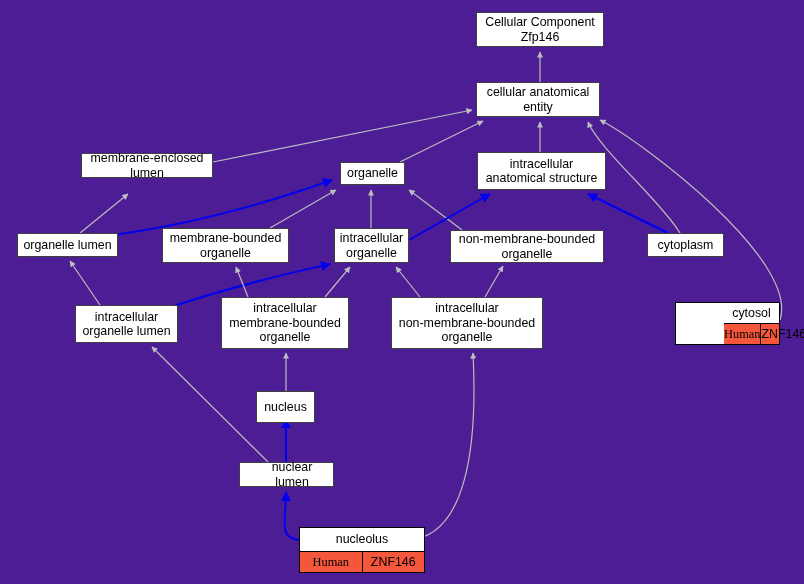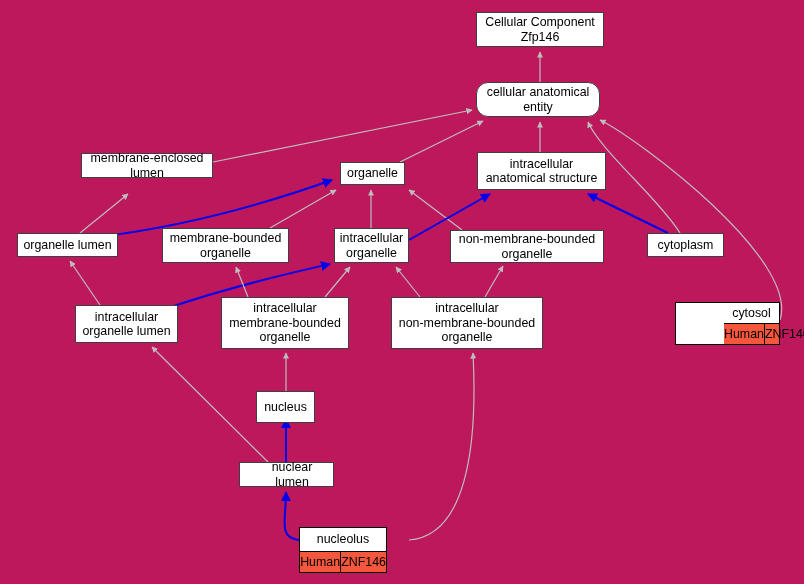--- a/index.html
+++ b/index.html
@@ -7,21 +7,21 @@
     padding: 0;
     background: #ffffff;
   }
   body {
     font-family: "Liberation Sans", sans-serif;
   }
   #canvas {
     position: relative;
     width: 804px;
     height: 584px;
-    background: #be185d;
+    background: #4c1d95;
     overflow: hidden;
   }
   #edge-layer {
     position: absolute;
     left: 0;
     top: 0;
     width: 804px;
     height: 584px;
     pointer-events: none;
   }
@@ -66,20 +66,21 @@
   .node.gene .genebar .cell {
     flex: 1 1 50%;
     display: flex;
     align-items: center;
     justify-content: center;
     font-size: 12.4px;
     color: #000000;
   }
   .node.gene .genebar .cell.left {
     border-right: 1.3px solid #000000;
+    font-family: Liberation Serif, serif;
   }
 </style>
 </head>
 <body>
 
 <div id="canvas">
 
   <svg id="edge-layer" viewBox="0 0 804 584" xmlns="http://www.w3.org/2000/svg">
     <defs>
       <marker id="arrow-isa" viewBox="0 0 10 10" refX="9" refY="5" markerWidth="5.2" markerHeight="5.2" orient="auto-start-reverse">
@@ -113,21 +114,21 @@
         <path d="M 286,462 L 286,419" fill="none" stroke="#0000ee" stroke-width="2" marker-end="url(#arrow-hl)"></path>
         <path d="M 268,462 L 152,347" fill="none" stroke="#bdbdbd" stroke-width="1.2" marker-end="url(#arrow-isa)"></path>
         <path d="M 299,540 C 278,538 286,520 286,492" fill="none" stroke="#0000ee" stroke-width="2" marker-end="url(#arrow-hl)"></path>
         <path d="M 409,540 C 465,536 478,450 473,353" fill="none" stroke="#bdbdbd" stroke-width="1.2" marker-end="url(#arrow-isa)"></path>
       </g>
   </svg>
 
   <div id="nodes-group">
       <div class="node" style="left: 476px; top: 12px; width: 128px; height: 35px;"><div class="title">Cellular Component
 Zfp146</div></div>
-      <div class="node" style="left: 476px; top: 82px; width: 124px; height: 35px; border-radius: 12px;"><div class="title">cellular anatomical
+      <div class="node" style="left: 476px; top: 82px; width: 124px; height: 35px;"><div class="title">cellular anatomical
 entity</div></div>
       <div class="node" style="left: 81px; top: 153px; width: 132px; height: 25px;"><div class="title">membrane-enclosed
 lumen</div></div>
       <div class="node" style="left: 340px; top: 162px; width: 65px; height: 23px;"><div class="title">organelle</div></div>
       <div class="node" style="left: 477px; top: 152px; width: 129px; height: 38px;"><div class="title">intracellular
 anatomical structure</div></div>
       <div class="node" style="left: 17px; top: 233px; width: 101px; height: 24px;"><div class="title">organelle lumen</div></div>
       <div class="node" style="left: 162px; top: 228px; width: 127px; height: 35px;"><div class="title">membrane-bounded
 organelle</div></div>
       <div class="node" style="left: 334px; top: 228px; width: 75px; height: 35px;"><div class="title">intracellular
@@ -139,16 +140,16 @@
 organelle lumen</div></div>
       <div class="node" style="left: 221px; top: 297px; width: 128px; height: 52px;"><div class="title">intracellular
 membrane-bounded
 organelle</div></div>
       <div class="node" style="left: 391px; top: 297px; width: 152px; height: 52px;"><div class="title">intracellular
 non-membrane-bounded
 organelle</div></div>
       <div class="node" style="left: 256px; top: 391px; width: 59px; height: 32px;"><div class="title">nucleus</div></div>
       <div class="node" style="left: 239px; top: 462px; width: 95px; height: 25px; padding-left: 11px;"><div class="title">nuclear lumen</div></div>
       <div class="node gene" style="left: 675px; top: 302px; width: 105px; height: 43px; padding-left: 48px;"><div class="title">cytosol</div><div class="genebar" style="background: rgb(244, 87, 59);"><div class="cell left">Human</div><div class="cell right">ZNF146</div></div></div>
-      <div class="node gene" style="left: 299px; top: 527px; width: 88px; height: 46px;"><div class="title">nucleolus</div><div class="genebar" style="background: rgb(244, 87, 59);"><div class="cell left">Human</div><div class="cell right">ZNF146</div></div></div>
+      <div class="node gene" style="left: 299px; top: 527px; width: 126px; height: 46px;"><div class="title">nucleolus</div><div class="genebar" style="background: rgb(244, 87, 59);"><div class="cell left">Human</div><div class="cell right">ZNF146</div></div></div>
     </div>
 
 </div>
 
 </body></html>

